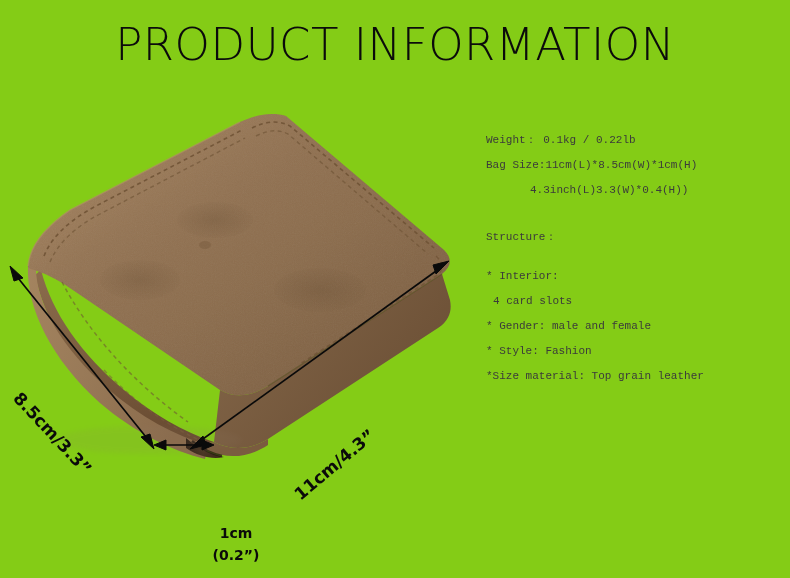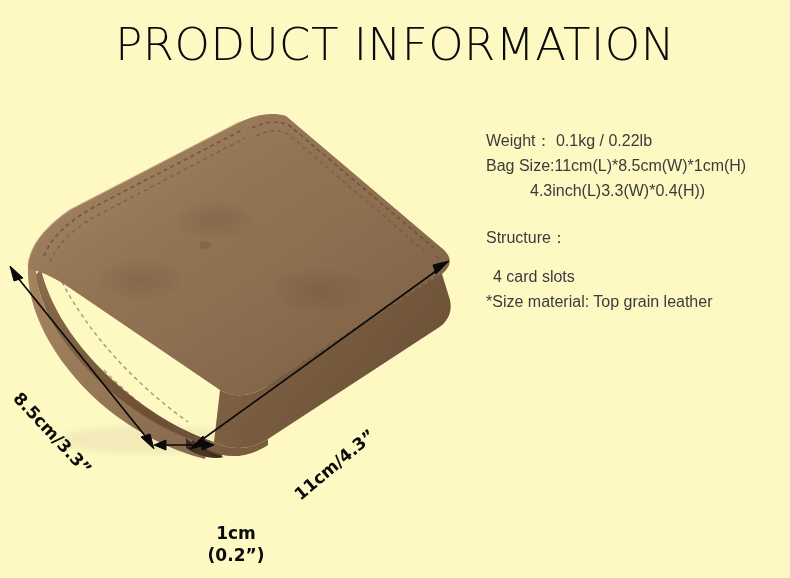--- a/index.html
+++ b/index.html
@@ -8,21 +8,21 @@
     padding: 0;
     background: #ffffff;
   }
   body {
     font-family: "Liberation Sans", sans-serif;
   }
   #page {
     position: relative;
     width: 790px;
     height: 578px;
-    background: #fef9c3;
+    background: #84cc16;
     overflow: hidden;
   }
 
   
   #page-title {
     position: absolute;
     left: 0;
     top: 18px;
     width: 790px;
     text-align: center;
@@ -70,32 +70,32 @@
     top: 414px;
     font-size: 17px;
     transform: rotate(-40deg);
     transform-origin: left bottom;
   }
   #dim-height-label {
     left: 181px;
     top: 452px;
     width: 110px;
     text-align: center;
-    font-size: 17px;
+    font-size: 14px;
     line-height: 22px;
   }
 
   
   #spec-panel {
     position: absolute;
     left: 486px;
     top: 128px;
     width: 300px;
-    font-family: Liberation Sans, sans-serif;
-    font-size: 16px;
+    font-family: Liberation Mono, monospace;
+    font-size: 11px;
     color: #3b3b3b;
   }
   .spec-line {
     line-height: 25px;
     white-space: nowrap;
   }
   .spec-line.indented {
     padding-left: 44px;
   }
   .spec-line.sub {
@@ -294,17 +294,20 @@
     <div class="spec-line">Weight： 0.1kg / 0.22lb</div>
     <div class="spec-line">Bag Size:11cm(L)*8.5cm(W)*1cm(H)</div>
     <div class="spec-line indented">4.3inch(L)3.3(W)*0.4(H))</div>
 
     <div class="spec-gap"></div>
 
     <div class="spec-line">Structure：</div>
 
     <div class="spec-gap-small"></div>
 
+    <div class="spec-line">* Interior:</div>
     <div class="spec-line sub">4 card slots</div>
+    <div class="spec-line">* Gender: male and female</div>
+    <div class="spec-line">* Style: Fashion</div>
     <div class="spec-line">*Size material: Top grain leather</div>
   </div>
 
 </div>
 
 </body></html>

